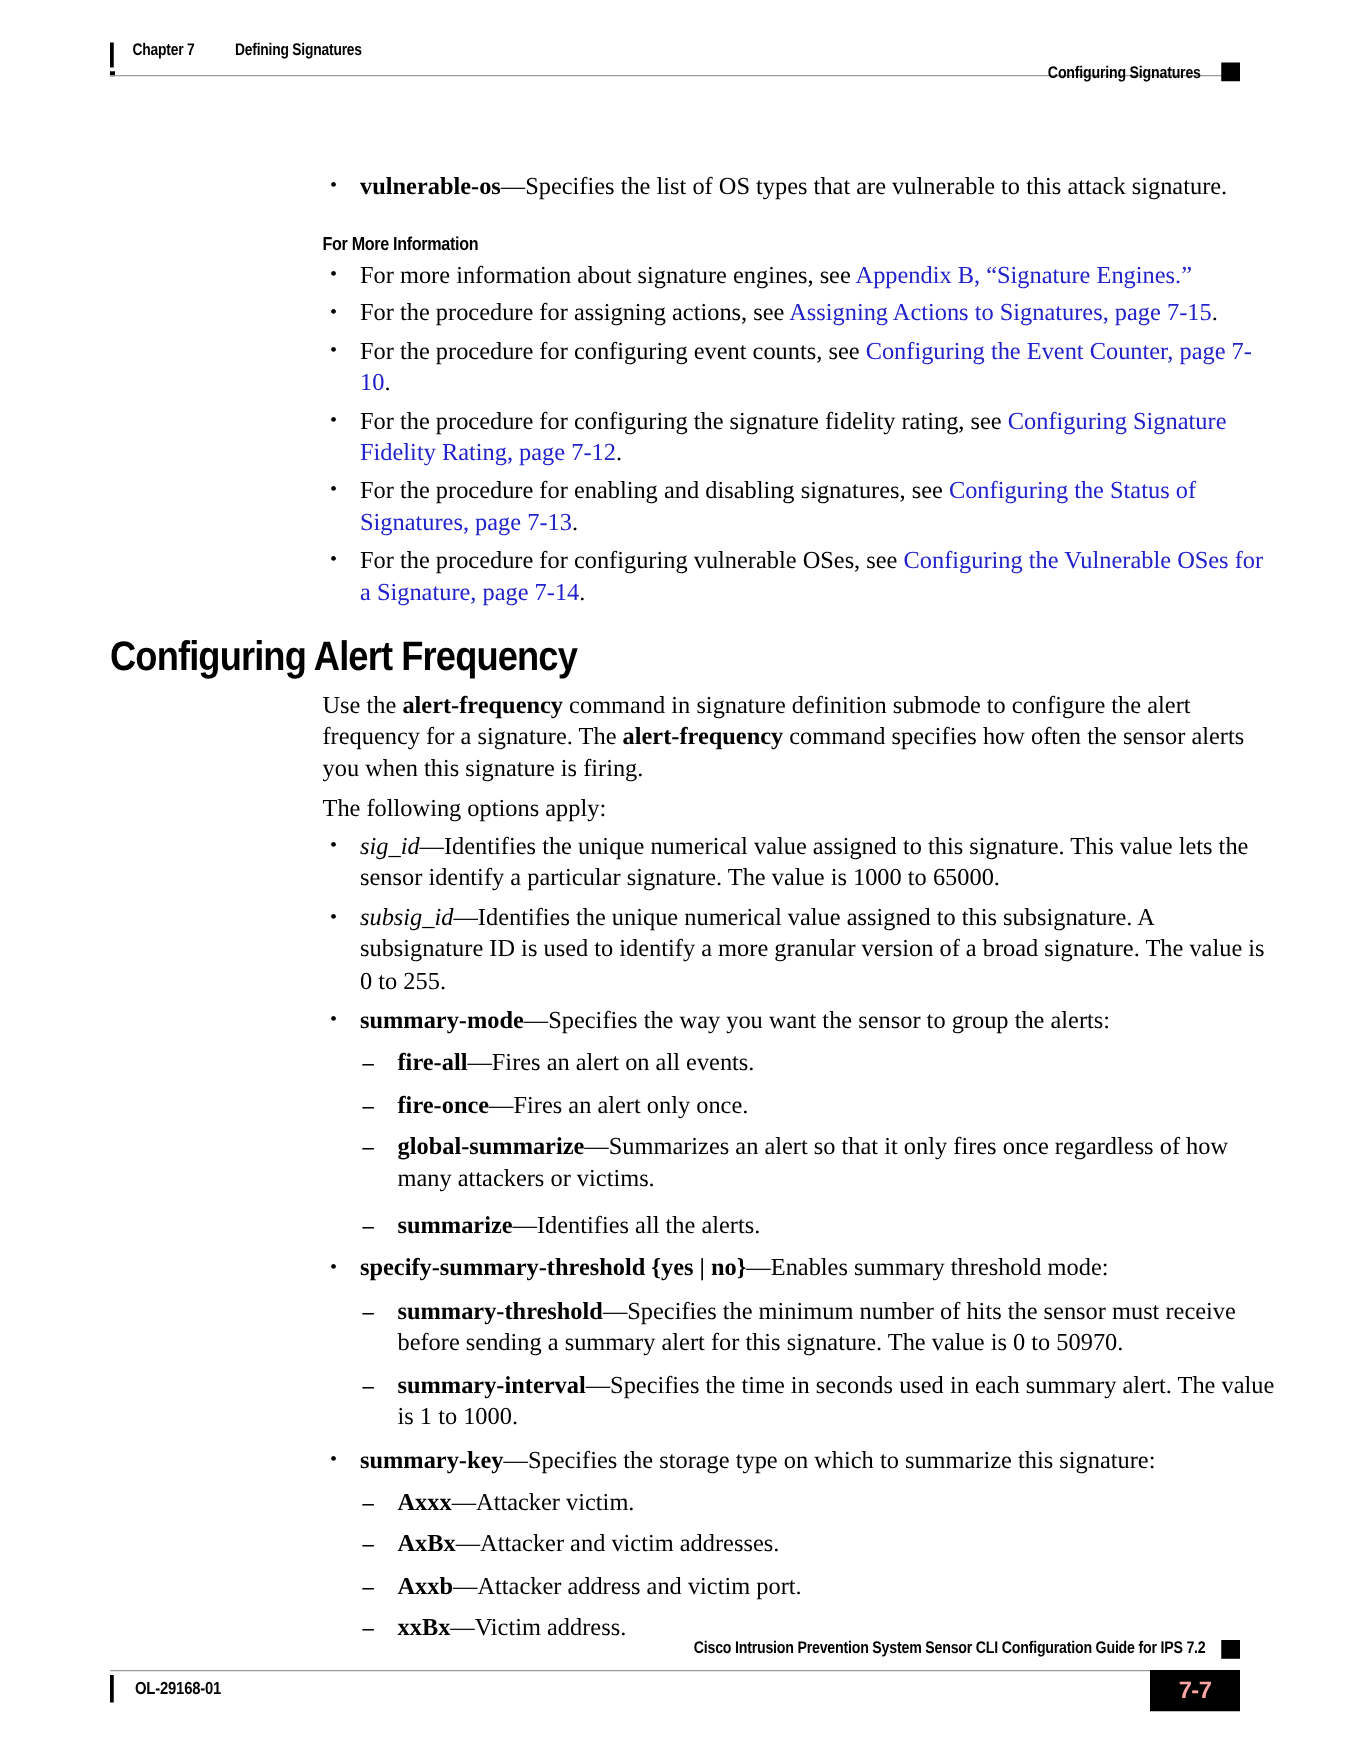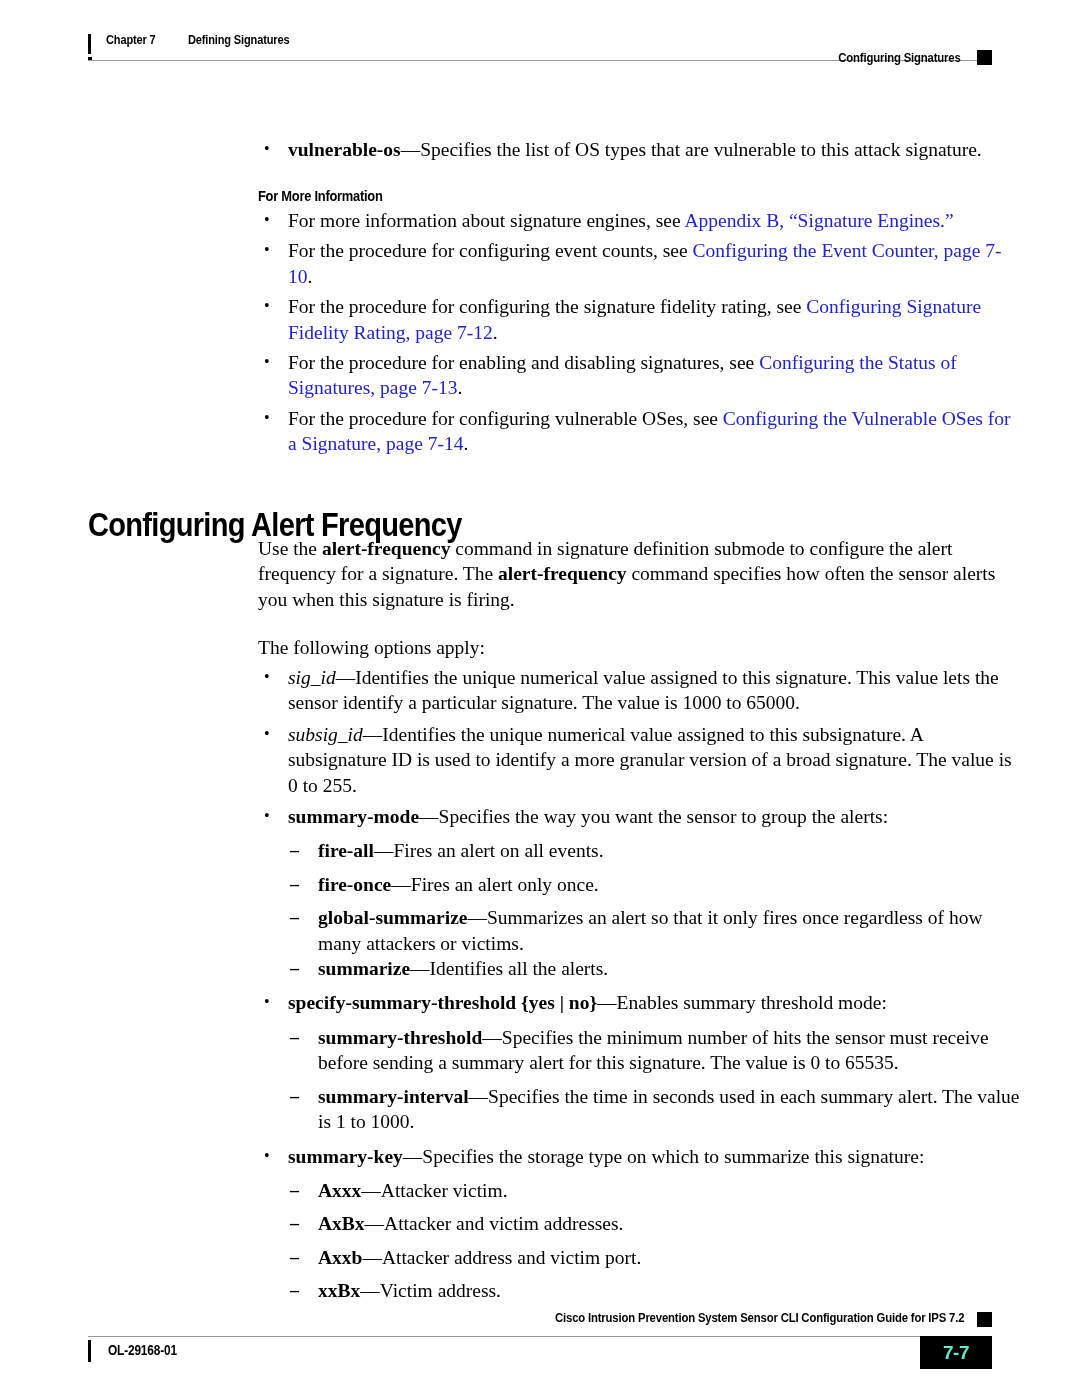--- a/index.html
+++ b/index.html
@@ -238,21 +238,21 @@
     transform-origin: left center;
     white-space: nowrap;
   }
   .page-num-box {
     position: absolute;
     right: 0px;
     top: 26px;
     width: 72px;
     height: 33px;
     background: #000;
-    color: #5eead4;
+    color: #fca5a5;
     display: flex;
     align-items: center;
     justify-content: center;
     font-family: "Liberation Sans", "DejaVu Sans", sans-serif;
     font-weight: bold;
     font-size: 19px;
     letter-spacing: -0.5px;
   }
 </style>
 </head>
@@ -288,37 +288,40 @@
     <div class="body-block" style="top:183px">
       <div class="subhead">For More Information</div>
     </div>
 
     <div class="body-block" style="top:208px">
       <ul class="l1">
         <li>
           <span>For more information about signature engines, see </span><a class="lnk" href="#" style="text-decoration:none">Appendix B, “Signature Engines.”</a><span></span>
         </li>
         <li>
+          <span>For the procedure for assigning actions, see </span><a class="lnk" href="#" style="text-decoration:none">Assigning Actions to Signatures, page 7-15</a><span>.</span>
+        </li>
+        <li>
           <span>For the procedure for configuring event counts, see </span><a class="lnk" href="#" style="text-decoration:none">Configuring the Event Counter, page 7-10</a><span>.</span>
         </li>
         <li>
           <span>For the procedure for configuring the signature fidelity rating, see </span><a class="lnk" href="#" style="text-decoration:none">Configuring Signature Fidelity Rating, page 7-12</a><span>.</span>
         </li>
         <li>
           <span>For the procedure for enabling and disabling signatures, see </span><a class="lnk" href="#" style="text-decoration:none">Configuring the Status of Signatures, page 7-13</a><span>.</span>
         </li>
         <li>
           <span>For the procedure for configuring vulnerable OSes, see </span><a class="lnk" href="#" style="text-decoration:none">Configuring the Vulnerable OSes for a Signature, page 7-14</a><span>.</span>
         </li>
       </ul>
     </div>
 
     <h1 class="section-heading" style="top:506px">Configuring Alert Frequency</h1>
 
-    <div class="body-block" style="top:536px">
+    <div class="body-block" style="top:552px">
       <p class="para"><span>Use the </span><b>alert-frequency</b><span> command in signature definition submode to configure the alert frequency for a signature. The </span><b>alert-frequency</b><span> command specifies how often the sensor alerts you when this signature is firing.</span></p>
     </div>
 
     <div class="body-block" style="top:635px">
       <p class="para">The following options apply:</p>
     </div>
 
     <div class="body-block" style="top:665px">
       <ul class="l1">
 
@@ -332,34 +335,34 @@
 
         <li style="margin-bottom:9px">
           <b>summary-mode</b><span>—Specifies the way you want the sensor to group the alerts:</span>
           <ul class="l2" style="margin-top:9px">
             <li style="margin-bottom:8px">
               <b>fire-all</b><span>—Fires an alert on all events.</span>
             </li>
             <li style="margin-bottom:8px">
               <b>fire-once</b><span>—Fires an alert only once.</span>
             </li>
-            <li style="margin-bottom:0">
+            <li style="margin-bottom:12px">
               <b>global-summarize</b><span>—Summarizes an alert so that it only fires once regardless of how many attackers or victims.</span>
             </li>
             <li style="margin-bottom:3px">
               <b>summarize</b><span>—Identifies all the alerts.</span>
             </li>
           </ul>
         </li>
 
         <li style="margin-bottom:9px">
           <b>specify-summary-threshold {yes | no}</b><span>—Enables summary threshold mode:</span>
           <ul class="l2" style="margin-top:9px">
             <li style="margin-bottom:8px">
-              <b>summary-threshold</b><span>—Specifies the minimum number of hits the sensor must receive before sending a summary alert for this signature. The value is 0 to 65535.</span>
+              <b>summary-threshold</b><span>—Specifies the minimum number of hits the sensor must receive before sending a summary alert for this signature. The value is 0 to 50970.</span>
             </li>
             <li style="margin-bottom:3px">
               <b>summary-interval</b><span>—Specifies the time in seconds used in each summary alert. The value is 1 to 1000.</span>
             </li>
           </ul>
         </li>
 
         <li style="margin-bottom:0">
           <b>summary-key</b><span>—Specifies the storage type on which to summarize this signature:</span>
           <ul class="l2" style="margin-top:9px">

